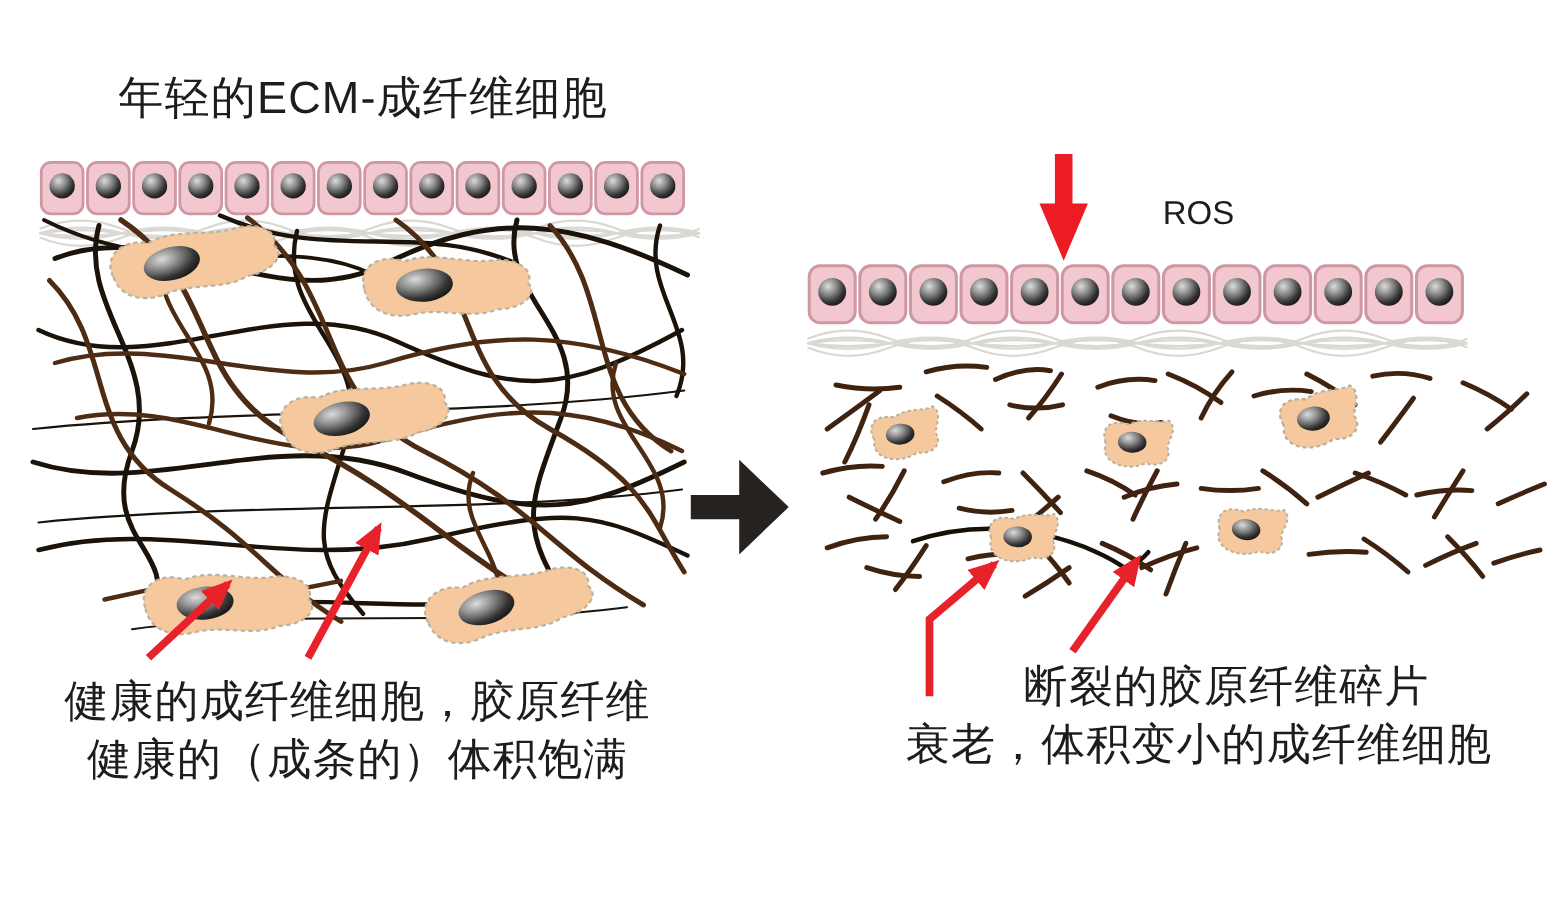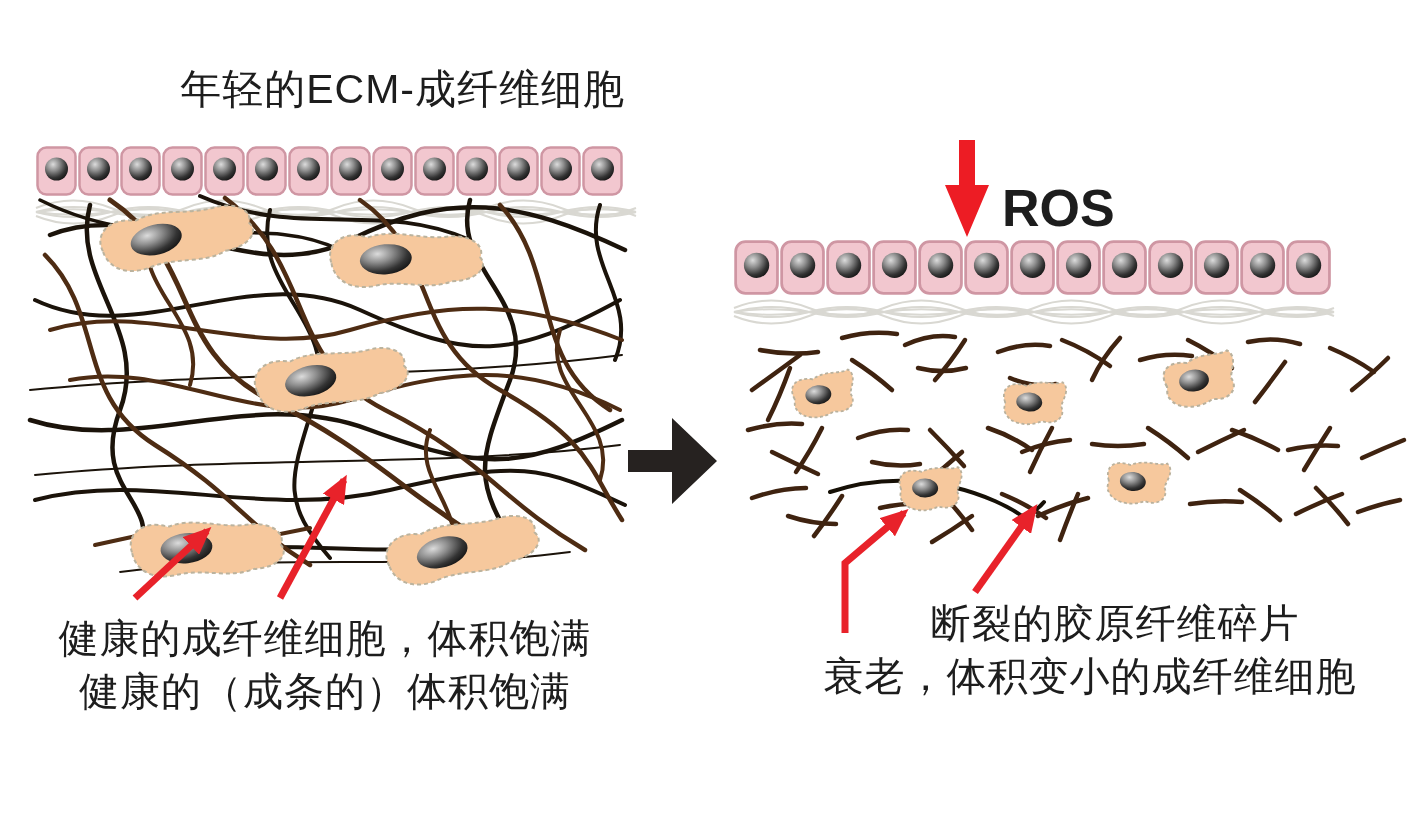--- a/index.html
+++ b/index.html
@@ -2,24 +2,24 @@
 <html><head>
 <meta charset="utf-8">
 <style>
   html,body{margin:0;padding:0;background:#ffffff;}
   .canvas{
     position:relative;width:1412px;height:816px;background:#ffffff;
     font-family:"Liberation Sans",sans-serif;color:#1d1d1d;overflow:hidden;
   }
   .fig-svg{position:absolute;left:0;top:0;width:1412px;height:816px;}
   .label{position:absolute;text-align:center;color:#1d1d1d;}
-  .panel-title{font-size:41px;font-weight:500;letter-spacing:1px;white-space:nowrap;text-align:right;}
+  .panel-title{font-size:41px;font-weight:500;letter-spacing:1px;white-space:nowrap;}
   .title-left{left:35px;top:62px;width:590px;}
   .title-right{left:775px;top:62px;width:565px;}
-  .ros-label{left:1002px;top:178px;width:120px;font-size:52px;font-weight:700;text-align:left;}
+  .ros-label{left:1002px;top:178px;width:120px;font-size:30px;font-weight:400;text-align:right;}
   .caption{font-size:40px;font-weight:500;letter-spacing:1px;white-space:nowrap;}
   .cap-left{left:10px;top:612px;width:630px;line-height:53px;}
   .cap-r1{left:855px;top:596px;width:520px;}
   .cap-r2{left:775px;top:649px;width:630px;}
 </style>
 </head>
 <body>
 
 <div class="canvas">
 
@@ -224,21 +224,21 @@
       <line x1="975" y1="592" x2="1034" y2="509" marker-end="url(#redHead)"></line>
     </g>
   </svg>
 
   <div class="label panel-title title-left">年轻的ECM-成纤维细胞</div>
 
 
   <div class="label ros-label">ROS</div>
 
   <div class="label caption cap-left">
-    <div>健康的成纤维细胞，体积饱满</div>
+    <div>健康的成纤维细胞，胶原纤维</div>
     <div>健康的（成条的）体积饱满</div>
   </div>
 
   <div class="label caption cap-r2">衰老，体积变小的成纤维细胞</div>
 
   <div class="label caption cap-r1">断裂的胶原纤维碎片</div>
 
 </div>
 
 </body></html>

